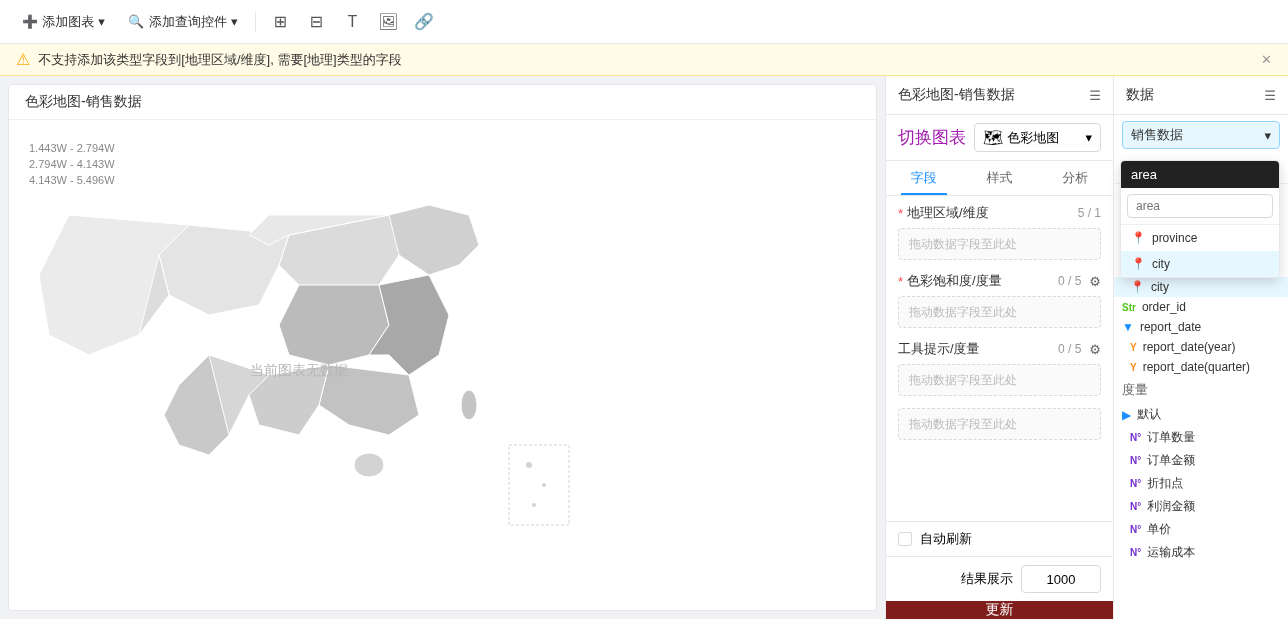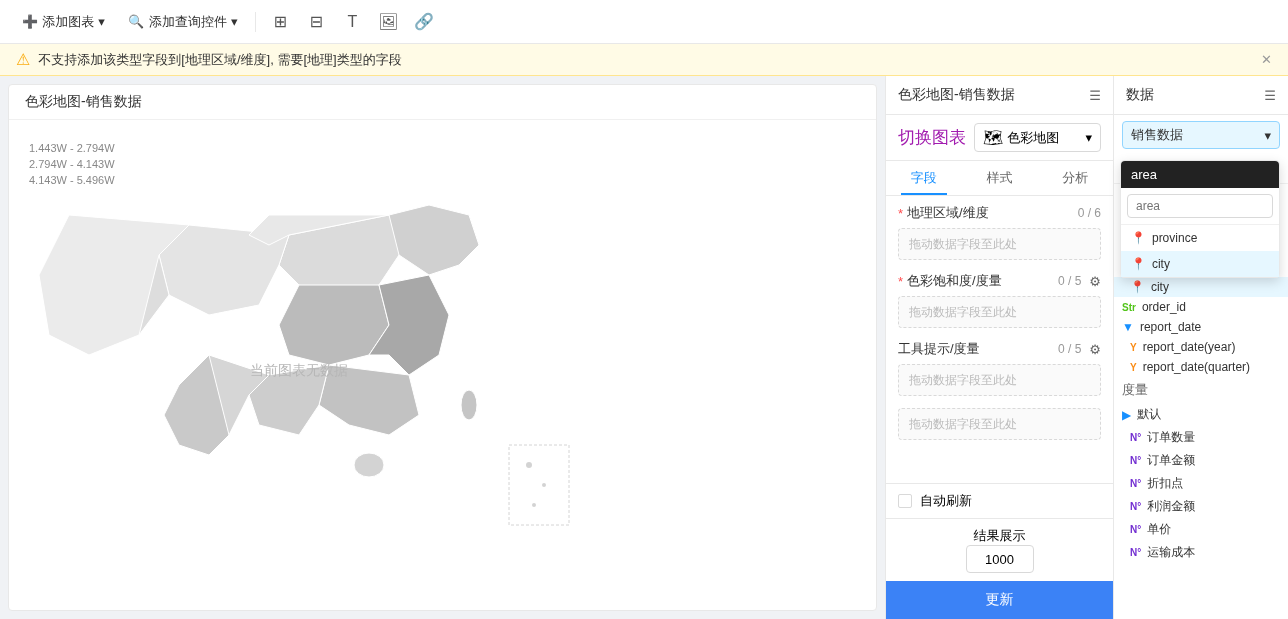--- a/index.html
+++ b/index.html
@@ -112,30 +112,30 @@
     }
     .auto-refresh {
       display: flex; align-items: center; gap: 8px; padding: 8px 12px;
       border-top: 1px solid #e8e8e8;
     }
     .checkbox-box {
       width: 14px; height: 14px; border: 1px solid #d9d9d9; border-radius: 2px;
       cursor: pointer; flex-shrink: 0;
     }
     .result-section {
-      display: flex; align-items: center; justify-content: flex-end; gap: 0;
-      padding: 8px 12px; border-top: 1px solid #e8e8e8; flex-direction: column;
+      display: flex; align-items: center; justify-content: flex-end; gap: 8px;
+      padding: 8px 12px; border-top: 1px solid #e8e8e8;
     }
     .result-input {
-      width: 68px; height: 28px; border: 1px solid #d9d9d9; border-radius: 4px;
+      width: 80px; height: 28px; border: 1px solid #d9d9d9; border-radius: 4px;
       padding: 0 4px; font-size: 13px; text-align: center;
     }
     .update-btn {
-      width: 100%; background: #3b82f6; color: #fff; border: none;
-      padding: 10px; font-size: 14px; cursor: pointer; border-radius: 0 0 0 0;
+      width: 100%; background: #7f1d1d; color: #fff; border: none;
+      font-size: 14px; cursor: pointer; border-radius: 0 0 0 0;
     }
 
     
     .data-panel {
       width: 175px; background: #fff; border-left: 1px solid #e8e8e8;
       display: flex; flex-direction: column; flex-shrink: 0;
     }
     .data-panel-header {
       padding: 10px 12px; display: flex; align-items: center; justify-content: space-between;
       border-bottom: 1px solid #e8e8e8;
@@ -293,21 +293,21 @@
       <div class="panel-tab active">字段</div>
       <div class="panel-tab">样式</div>
       <div class="panel-tab">分析</div>
     </div>
     <div class="fields-content">
 
       <div class="field-section">
         <div class="field-section-header">
           <span class="field-section-required">*</span>
           <span class="field-section-label">地理区域/维度</span>
-          <span class="field-section-count" style="margin-left:auto;">0 / 6</span>
+          <span class="field-section-count" style="margin-left:auto;">5 / 1</span>
         </div>
         <div class="field-drop-zone">
           <span>拖动数据字段至此处</span>
         </div>
       </div>
 
       <div class="field-section">
         <div class="field-section-header">
           <span class="field-section-required">*</span>
           <span class="field-section-label">色彩饱和度/度量</span>

